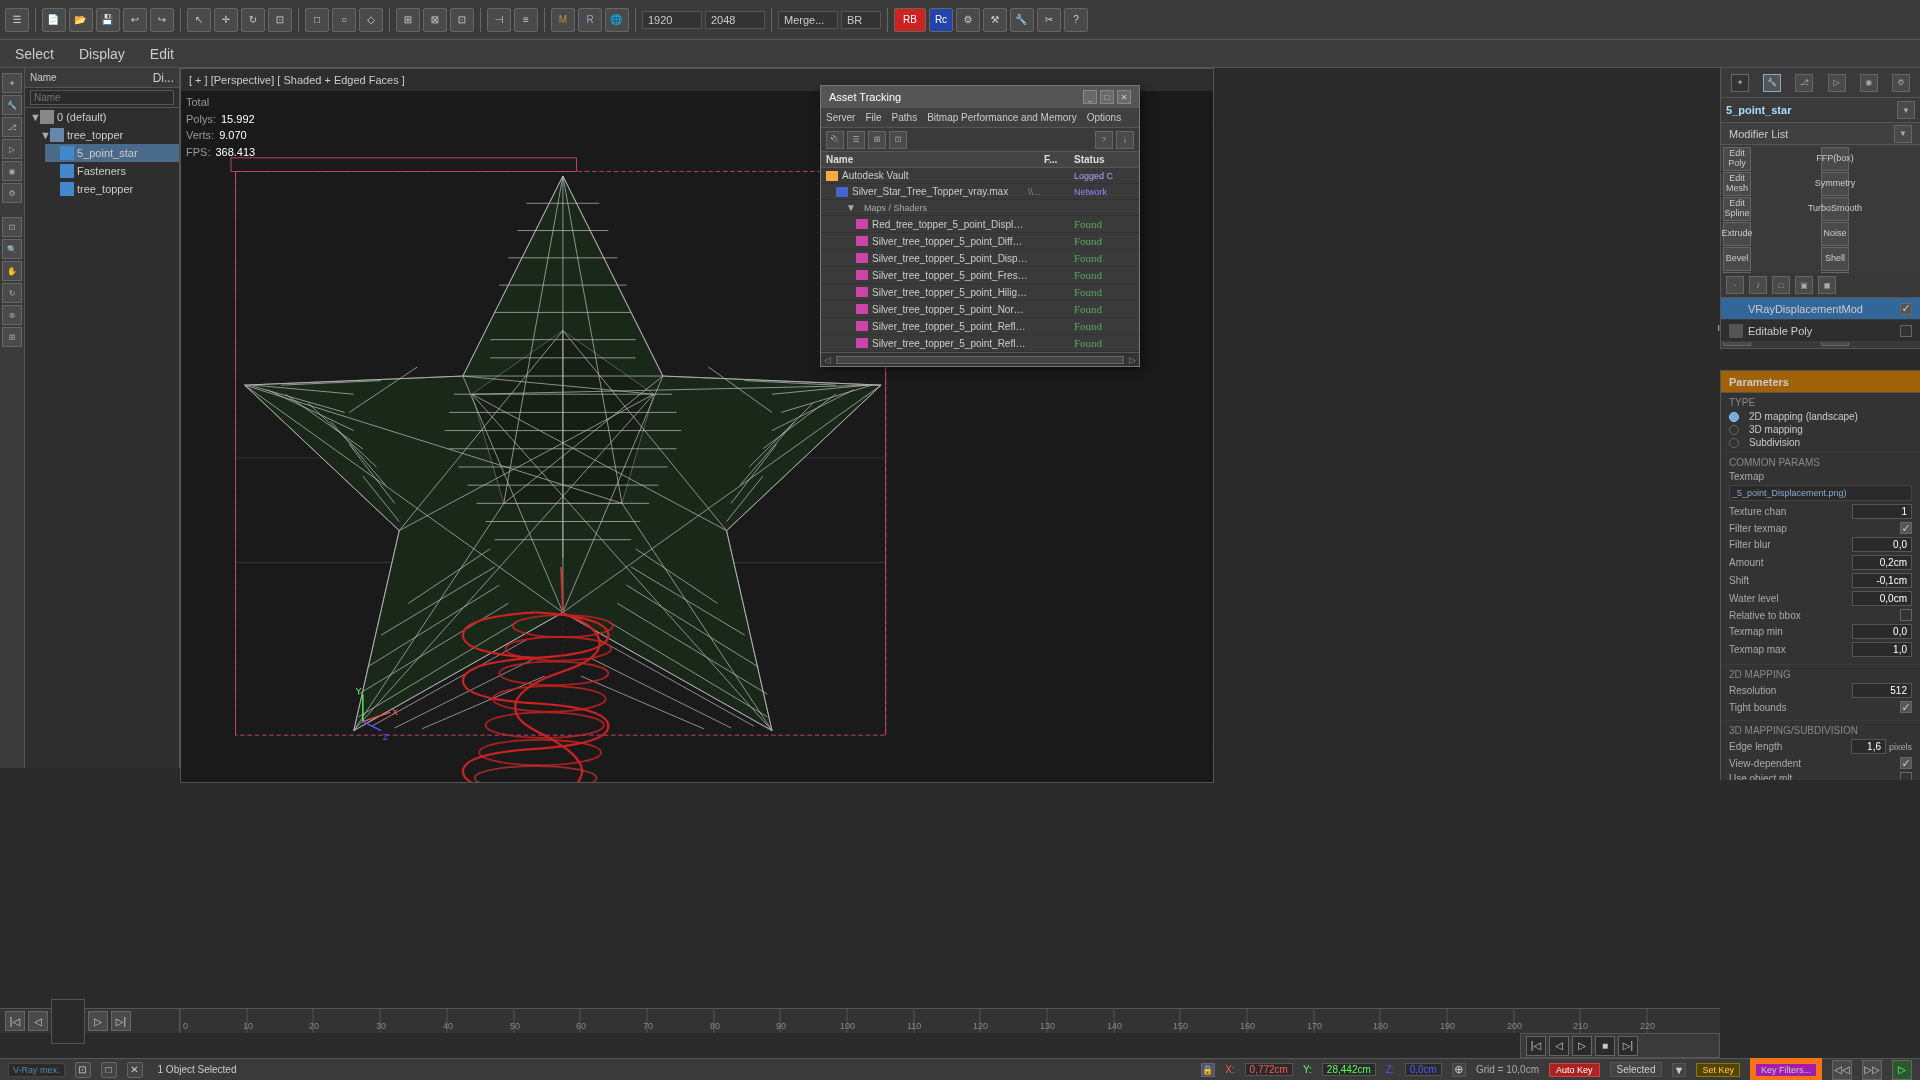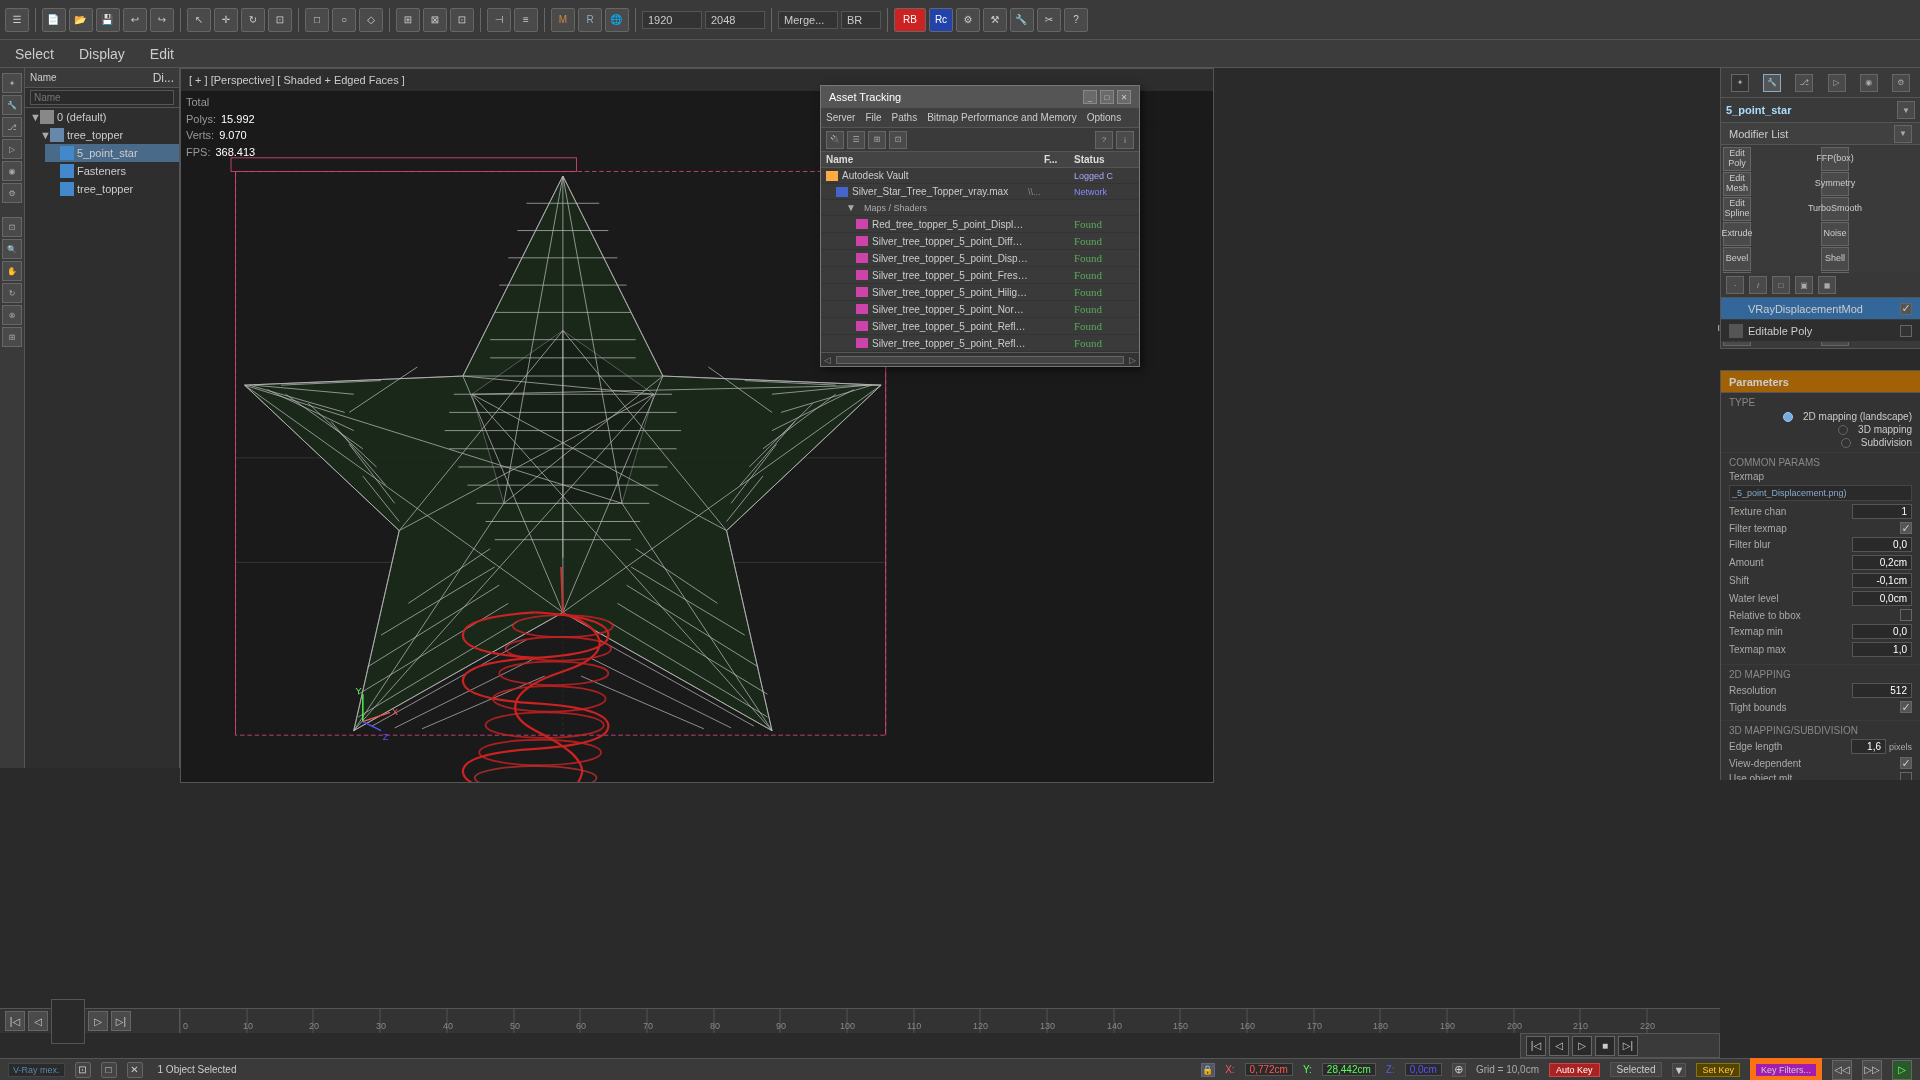--- a/index.html
+++ b/index.html
@@ -365,21 +365,21 @@
       width: 12px;
       height: 12px;
       border: 1px solid #666;
       background: #333;
       display: flex;
       align-items: center;
       justify-content: center;
     }
     .param-checkbox.checked { background: #555; }
     .radio-group { display: flex; flex-direction: column; gap: 2px; }
-    .radio-row { display: flex; align-items: center; gap: 10px; justify-content: flex-end; }
+    .radio-row { display: flex; align-items: center; gap: 10px; }
     .radio-btn {
       width: 10px;
       height: 10px;
       border-radius: 50%;
       border: 1px solid #666;
       background: #333;
     }
     .radio-btn.selected {
       background: #77aadd;
       border-color: #99ccff;

